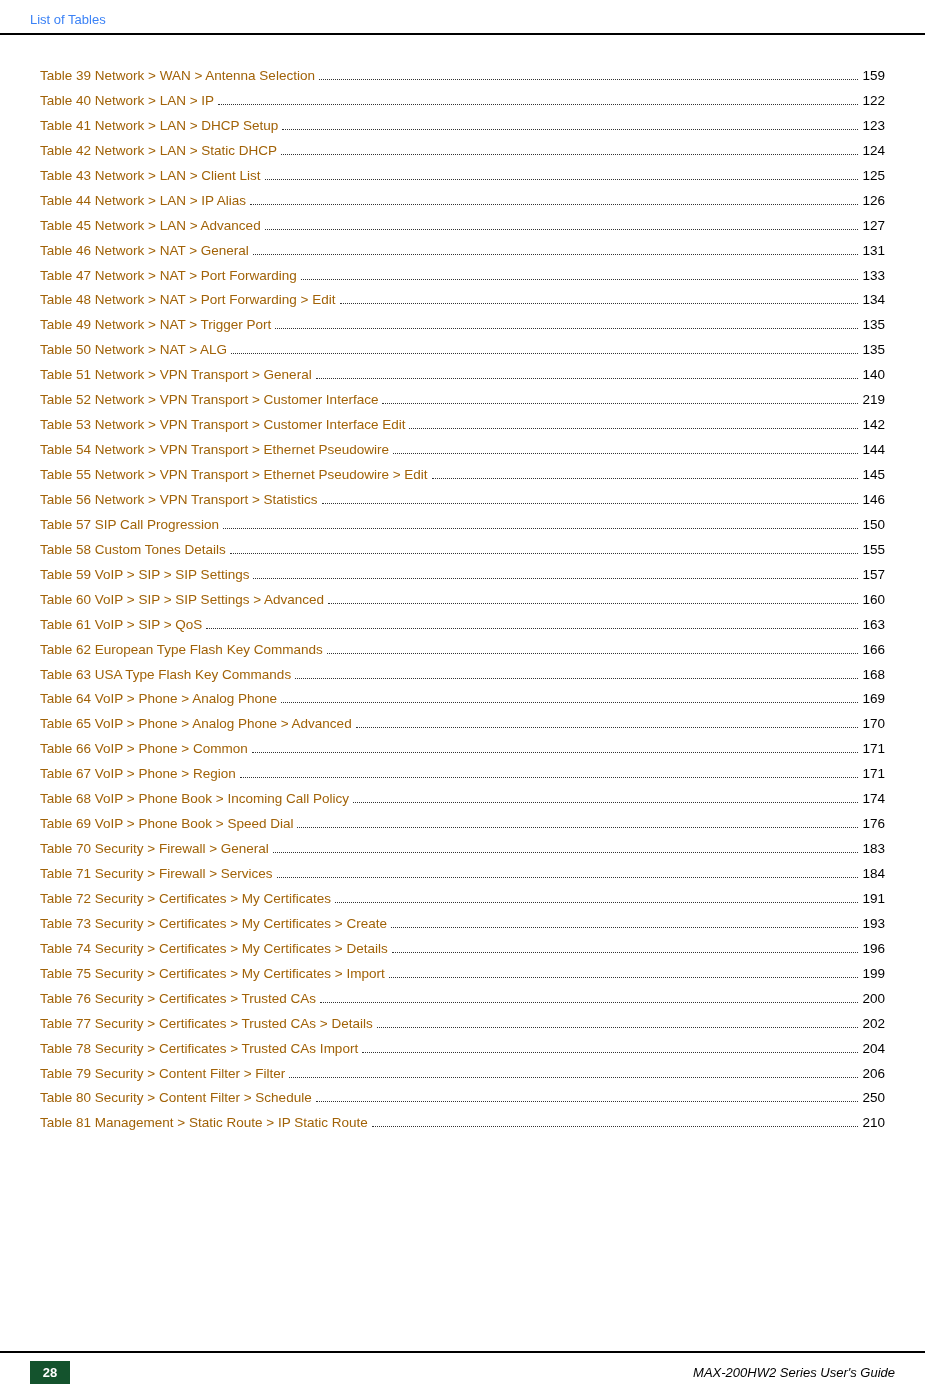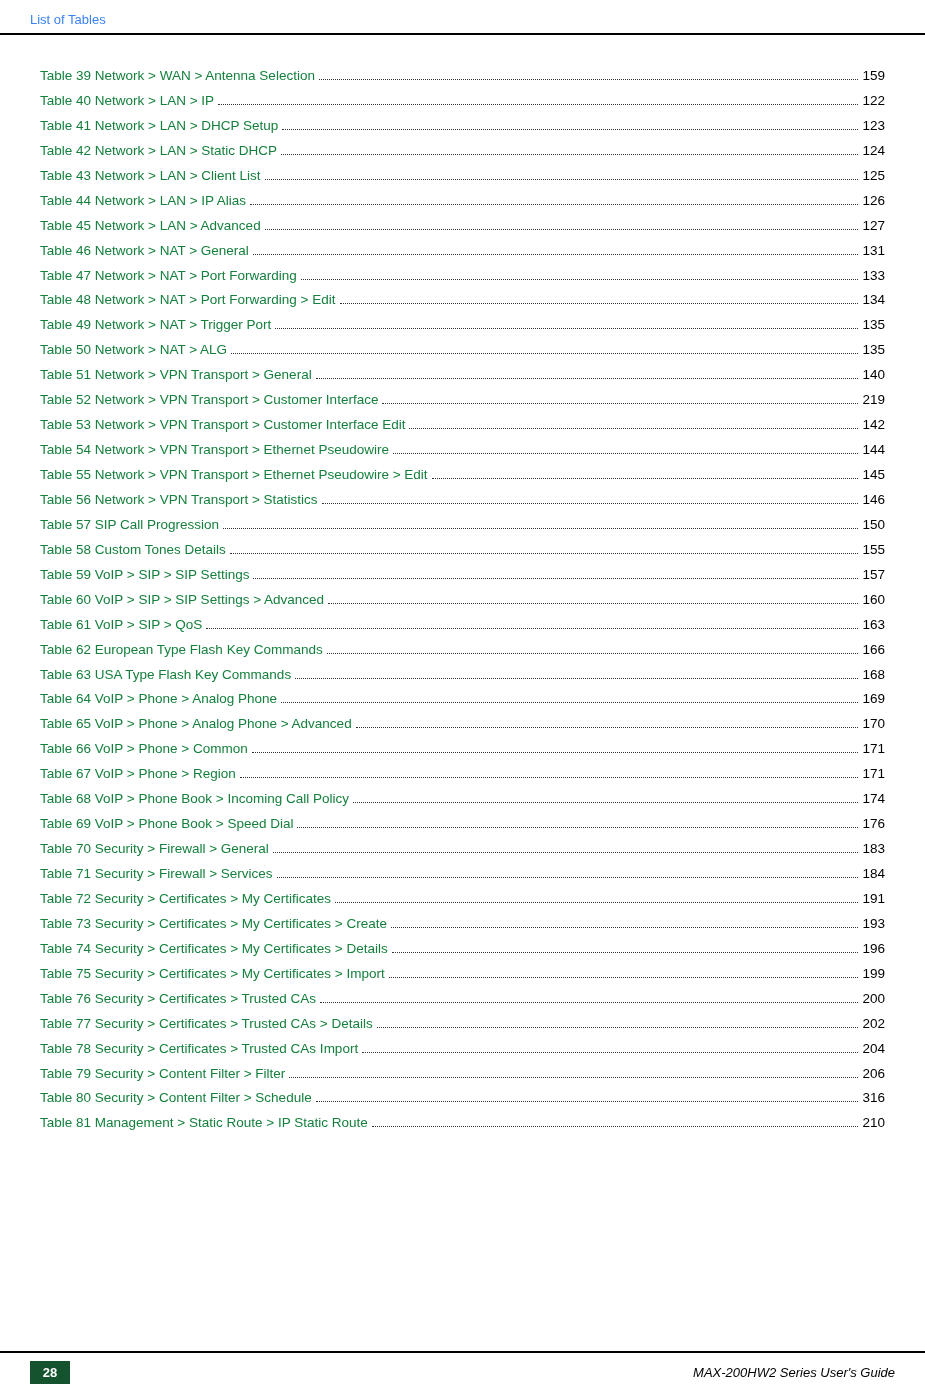--- a/index.html
+++ b/index.html
@@ -34,21 +34,21 @@
 
     .table-entry {
       display: flex;
       align-items: baseline;
       margin-bottom: 2px;
       font-size: 13.5px;
       line-height: 1.7;
     }
 
     .entry-text {
-      color: #15803d;
+      color: #a16207;
       white-space: nowrap;
       flex-shrink: 0;
     }
 
     .entry-dots {
       flex: 1;
       border-bottom: 1px dotted #333;
       margin: 0 4px;
       margin-bottom: 3px;
     }
@@ -299,21 +299,21 @@
       <span class="entry-page">204</span>
     </div>
     <div class="table-entry">
       <span class="entry-text">Table 79 Security &gt; Content Filter &gt; Filter</span>
       <span class="entry-dots"></span>
       <span class="entry-page">206</span>
     </div>
     <div class="table-entry">
       <span class="entry-text">Table 80 Security &gt; Content Filter &gt; Schedule</span>
       <span class="entry-dots"></span>
-      <span class="entry-page">316</span>
+      <span class="entry-page">250</span>
     </div>
     <div class="table-entry">
       <span class="entry-text">Table 81 Management &gt; Static Route &gt; IP Static Route</span>
       <span class="entry-dots"></span>
       <span class="entry-page">210</span>
     </div>
   </div>
 
 <div class="page-footer">
   <div class="page-number-box">28</div>

